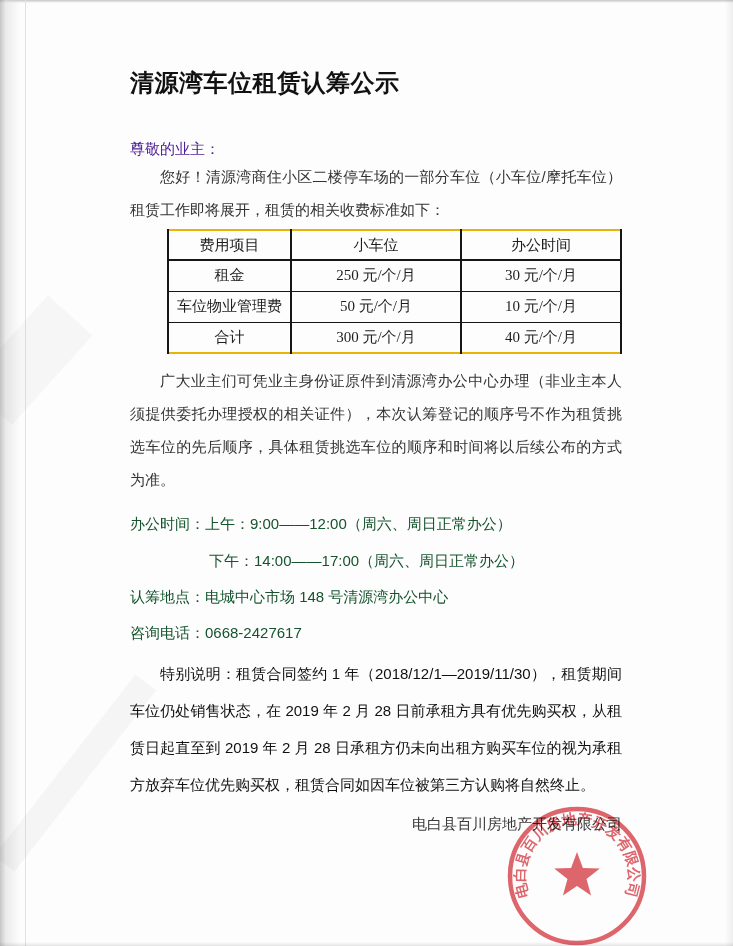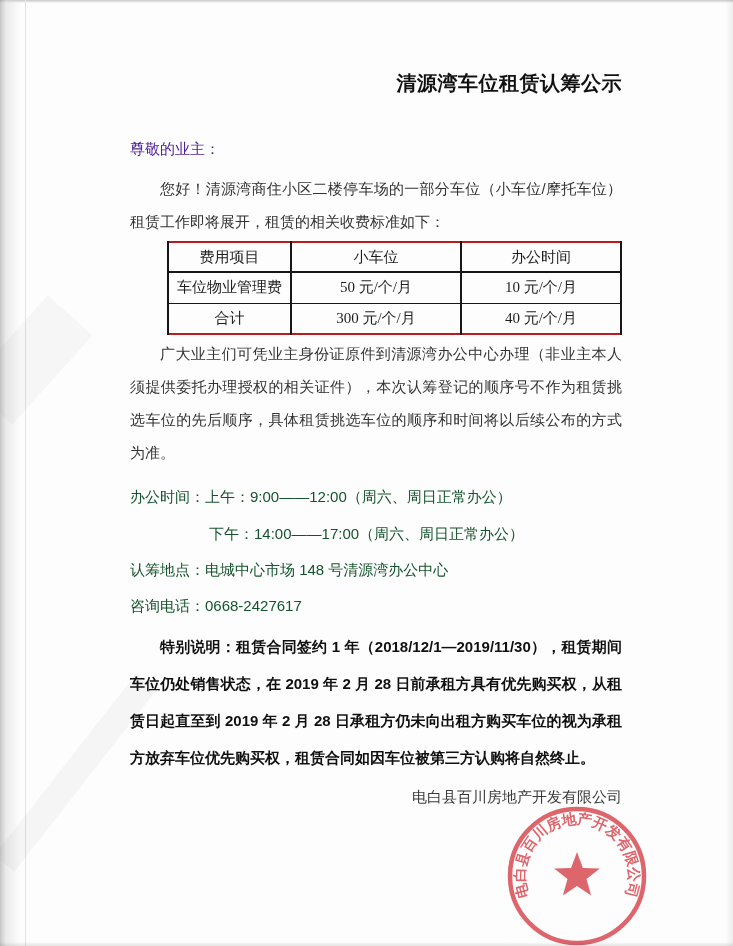--- a/index.html
+++ b/index.html
@@ -44,27 +44,27 @@
     position: absolute; left: -30px; top: 330px; width: 120px; height: 60px;
     background: rgba(120,120,120,.05);
     transform: rotate(-48deg);
   }
   
   .content {
     position: absolute; left: 130px; top: 73px; width: 492px;
     font-size: 15px;
   }
   .title {
-    text-align: right;
-    font-size: 20px; line-height: 20px;
+    text-align: left;
+    font-size: 24px; line-height: 20px;
     font-weight: bold; color: #111;
     letter-spacing: .5px;
   }
   .salutation { margin-top: 45px; line-height: 22px; color: #4c1d95; }
-  .para { margin-top: 12px; line-height: 33px; text-indent: 2em; text-align: justify; color: #333; }
+  .para { line-height: 33px; text-indent: 2em; text-align: justify; color: #333; }
   .para b, .b { font-weight: bold; color: #101010; }
   
   table.fee {
     border-collapse: collapse;
     margin: 3px 0 0 37px;
     width: 453px;
     table-layout: fixed;
     font-family: "Liberation Serif", "DejaVu Serif", serif;
     font-size: 15px; color: #1d1d1d;
     text-align: center;
@@ -73,35 +73,35 @@
   table.fee col.c2 { width: 170px; }
   table.fee col.c3 { width: 160px; }
   table.fee th, table.fee td {
     border: 1px solid #161616;
     border-left-width: 2px; border-right-width: 2px;
     height: 31px;
     font-weight: normal;
     vertical-align: middle;
   }
   table.fee tr.head th { height: 30px; border-bottom-width: 2px; }
-  table.fee { border: 2px solid #b91c1c; font-family: Liberation Serif, serif; }
+  table.fee { border: 2px solid #eab308; font-family: Liberation Serif, serif; }
   
   .para.subscribe { margin-top: 6px; }
-  .para.procedure { margin-top: 2px; }
+  .para.procedure { margin-top: 10px; }
   
   .info-line { line-height: 20px; color: #14532d; }
   .office-am { margin-top: 18px; }
   .office-pm { margin-top: 17px; padding-left: 79px; }
   .location  { margin-top: 16px; }
   .phone     { margin-top: 16px; }
   
   .special {
     margin-top: 12px; line-height: 37px; text-indent: 2em;
     text-align: justify;
-    font-weight: bold; color: #101010;
+    font-weight: normal; color: #101010;
   }
   
   .company { margin-top: 10px; text-align: right; line-height: 22px; color: #3a3a3a; }
   .sig-date { margin-top: 13px; text-align: right; padding-right: 45px; line-height: 22px; color: #2a2a2a; }
   
   .stamp {
     position: absolute; left: 502px; top: 801px;
     width: 150px; height: 150px;
     mix-blend-mode: multiply;
     opacity: .82;
@@ -133,20 +133,25 @@
         <col class="c2">
         <col class="c3">
       </colgroup>
     <tbody>
       <tr class="head">
         <th>费用项目</th>
         <th>小车位</th>
         <th>办公时间</th>
       </tr>
       <tr>
+        <td>租金</td>
+        <td>250 元/个/月</td>
+        <td>30 元/个/月</td>
+      </tr>
+      <tr>
         <td>车位物业管理费</td>
         <td>50 元/个/月</td>
         <td>10 元/个/月</td>
       </tr>
       <tr>
         <td>合计</td>
         <td>300 元/个/月</td>
         <td>40 元/个/月</td>
       </tr>
     </tbody>

